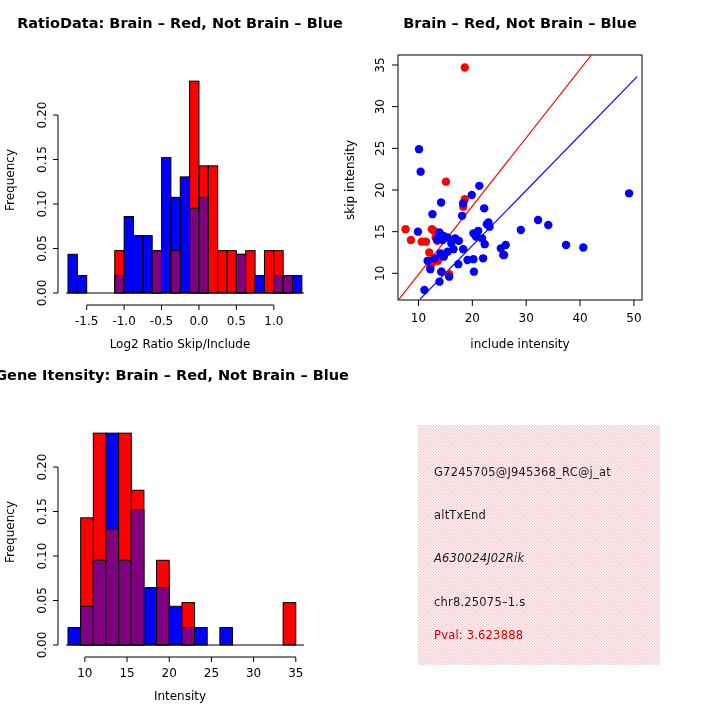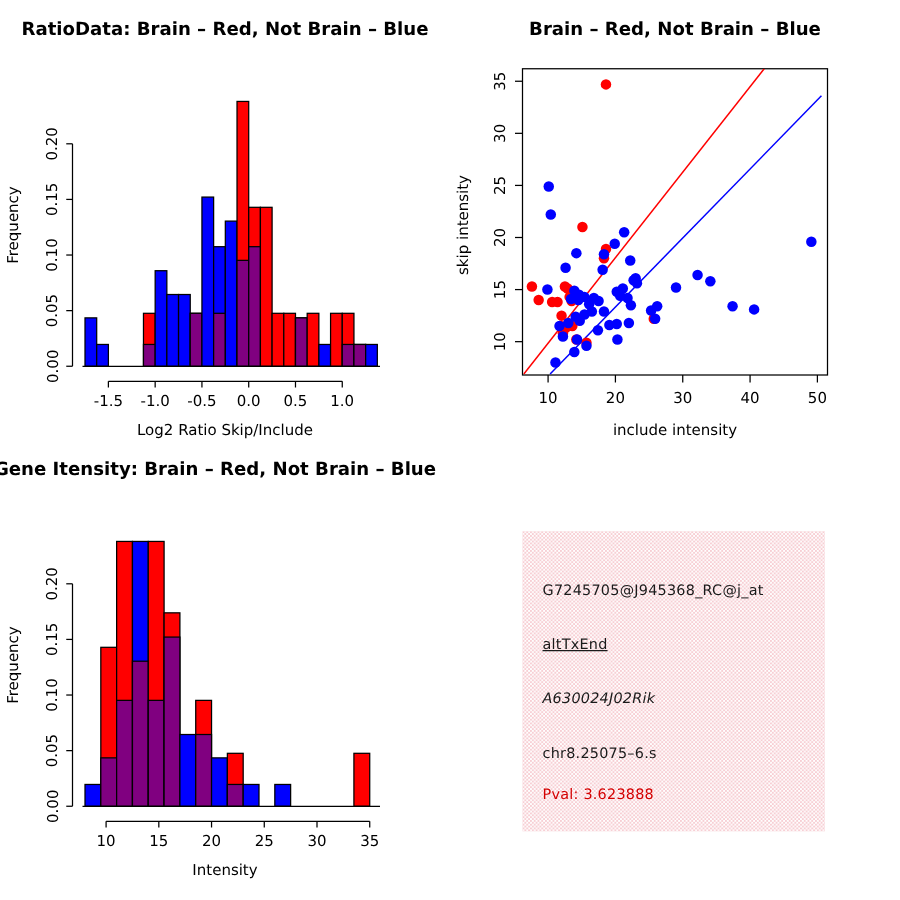--- a/index.html
+++ b/index.html
@@ -17,21 +17,21 @@
   .figure {
     position: absolute;
     left: 0; top: 0;
     width: 720px;
     height: 720px;
   }
   .panel {
     position: absolute;
   }
   #panel-ratio   { left: 0px;   top: 0px;   width: 360px; height: 360px; }
-  #panel-scatter { left: 360px; top: 0px;   width: 360px; height: 360px; }
+  #panel-scatter { left: 340px; top: 0px;   width: 360px; height: 360px; }
   #panel-gene    { left: 0px;   top: 352px; width: 360px; height: 360px; }
   #panel-info    { left: 360px; top: 360px; width: 360px; height: 360px; }
 
   svg { display: block; }
 
   text {
     font-family: "DejaVu Sans", sans-serif;
     fill: #000000;
   }
   .plot-title {
@@ -320,21 +320,21 @@
           <text x="295.78181818181815" y="325" class="tick-label" text-anchor="middle">35</text>
           <line x1="66" y1="293" x2="304" y2="293" stroke="#000" stroke-width="1"></line>
         </g>
     </svg>
   </div>
 
   <div class="panel" id="panel-info">
     <div class="info-box" style="background-color: rgb(247, 207, 212);">
       <div class="info-lines">
         <div class="info-line l0" style="color: rgb(26, 26, 26);">G7245705@J945368_RC@j_at</div>
-        <div class="info-line l1" style="color: rgb(26, 26, 26); text-decoration: underline;">altTxEnd</div>
+        <div class="info-line l1" style="color: rgb(26, 26, 26);">altTxEnd</div>
         <div class="info-line l2" style="color: rgb(26, 26, 26);">A630024J02Rik</div>
-        <div class="info-line l3" style="color: rgb(26, 26, 26);">chr8.25075–6.s</div>
+        <div class="info-line l3" style="color: rgb(26, 26, 26);">chr8.25075–1.s</div>
         <div class="info-line l4" style="color: rgb(212, 0, 0);">Pval: 3.623888</div>
       </div>
     </div>
   </div>
 
 </div>
 
 </body></html>

